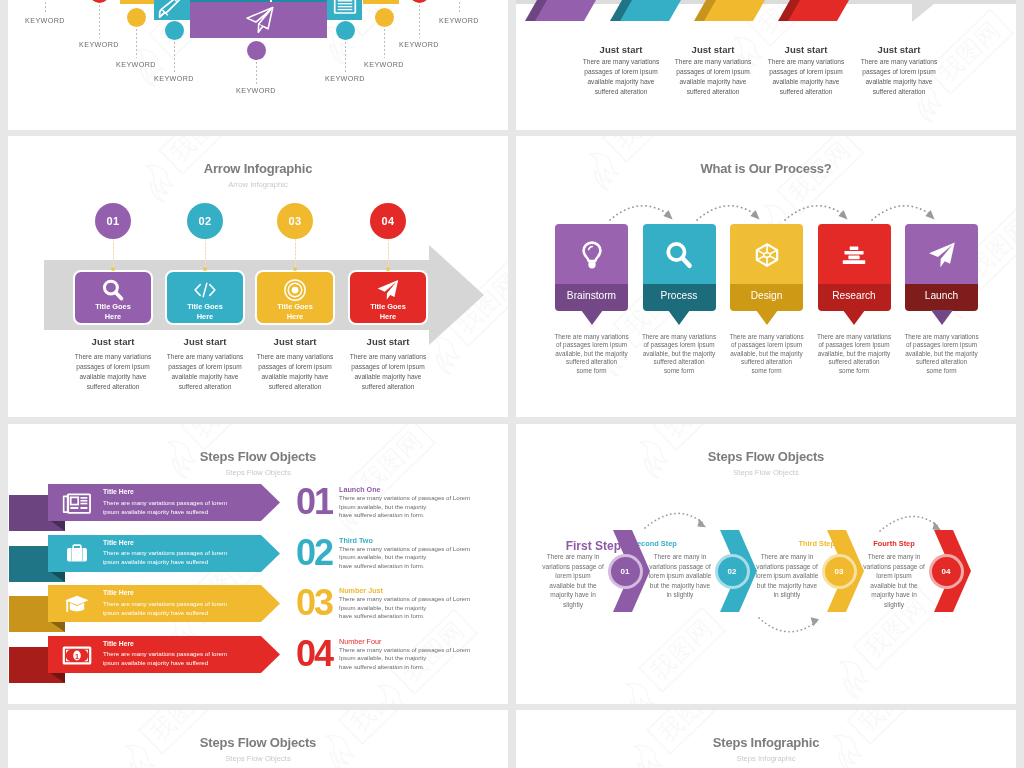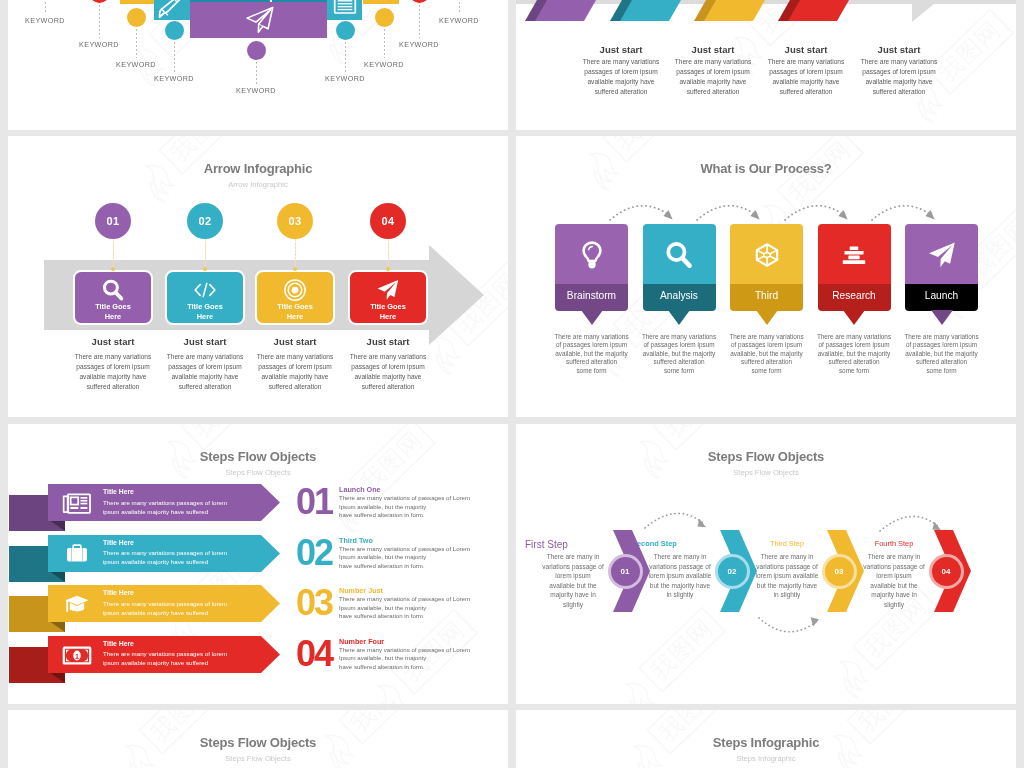--- a/index.html
+++ b/index.html
@@ -199,41 +199,41 @@
     <div>suffered alteration</div>
     <div>some form</div>
   </div>
   <div style="position:absolute;left:126.5px;top:88px;width:73.0px;height:60px;background:#35AFC6;border-radius:4px 4px 0 0">
     <div style="position:absolute;left:0;top:16px;width:100%;text-align:center"><svg viewBox="0 0 32 32" width="30" height="30">
           <circle cx="13.2" cy="12.8" r="8.6" fill="none" stroke="#fff" stroke-width="4"></circle>
           <line x1="19.6" y1="19.2" x2="27.2" y2="27.4" stroke="#fff" stroke-width="5" stroke-linecap="round"></line>
         </svg></div>
   </div>
   <div style="position:absolute;left:126.5px;top:148px;width:73.0px;height:27px;background:#1D6C7C;border-radius:0 0 4px 4px">
-    <div style="position:absolute;left:0;top:6px;width:100%;text-align:center;color:#fff;font-size:10.2px">Analysis</div>
+    <div style="position:absolute;left:0;top:6px;width:100%;text-align:center;color:#fff;font-size:10.2px">Process</div>
   </div>
   <svg width="22" height="15" viewBox="0 0 22 15" style="position:absolute;left:152.0px;top:174px">
       <path d="M0 0 H22 L11 15 Z" fill="#1D6C7C"></path>
     </svg>
   <div style="position:absolute;left:120.5px;top:197px;width:85.0px;text-align:center;font-size:6.4px;color:#6a6a6a;line-height:8.4px">
     <div>There are many variations</div>
     <div>of passages lorem ipsum</div>
     <div>available, but the  majority</div>
     <div>suffered alteration</div>
     <div>some form</div>
   </div>
   <div style="position:absolute;left:214.0px;top:88px;width:73.0px;height:60px;background:#F0BE34;border-radius:4px 4px 0 0">
     <div style="position:absolute;left:0;top:16px;width:100%;text-align:center"><svg viewBox="0 0 32 32" width="30" height="30">
           <path d="M16 4.6 L26.8 10.8 V21.2 L16 27.4 L5.2 21.2 V10.8 Z" fill="none" stroke="#fff" stroke-width="2.4" stroke-linejoin="round"></path>
           <path d="M16 4.6 L16 13.4 M5.2 10.8 L12.6 14.6 M26.8 10.8 L19.4 14.6 M16 27.4 L16 18.6 M5.2 21.2 L12.6 17.4 M26.8 21.2 L19.4 17.4" stroke="#fff" stroke-width="1.7" fill="none"></path>
           <path d="M16 13.4 L19.4 14.6 V17.4 L16 18.6 L12.6 17.4 V14.6 Z" fill="none" stroke="#fff" stroke-width="1.7" stroke-linejoin="round"></path>
         </svg></div>
   </div>
   <div style="position:absolute;left:214.0px;top:148px;width:73.0px;height:27px;background:#CE9A16;border-radius:0 0 4px 4px">
-    <div style="position:absolute;left:0;top:6px;width:100%;text-align:center;color:#fff;font-size:10.2px">Third</div>
+    <div style="position:absolute;left:0;top:6px;width:100%;text-align:center;color:#fff;font-size:10.2px">Design</div>
   </div>
   <svg width="22" height="15" viewBox="0 0 22 15" style="position:absolute;left:239.5px;top:174px">
       <path d="M0 0 H22 L11 15 Z" fill="#CE9A16"></path>
     </svg>
   <div style="position:absolute;left:208.0px;top:197px;width:85.0px;text-align:center;font-size:6.4px;color:#6a6a6a;line-height:8.4px">
     <div>There are many variations</div>
     <div>of passages lorem ipsum</div>
     <div>available, but the  majority</div>
     <div>suffered alteration</div>
     <div>some form</div>
@@ -257,21 +257,21 @@
     <div>of passages lorem ipsum</div>
     <div>available, but the  majority</div>
     <div>suffered alteration</div>
     <div>some form</div>
   </div>
   <div style="position:absolute;left:389.0px;top:88px;width:73.0px;height:60px;background:#9A63B0;border-radius:4px 4px 0 0">
     <div style="position:absolute;left:0;top:16px;width:100%;text-align:center"><svg viewBox="0 0 32 32" width="30" height="30">
           <path d="M29.6 2.6 L2.2 14.0 L11.6 18.2 L27.0 5.4 L14.6 20.2 L14.2 29.0 L19.0 22.6 L24.6 25.4 Z" fill="#fff"></path>
         </svg></div>
   </div>
-  <div style="position:absolute;left:389.0px;top:148px;width:73.0px;height:27px;background:#000000;border-radius:0 0 4px 4px">
+  <div style="position:absolute;left:389.0px;top:148px;width:73.0px;height:27px;background:#7f1d1d;border-radius:0 0 4px 4px">
     <div style="position:absolute;left:0;top:6px;width:100%;text-align:center;color:#fff;font-size:10.2px">Launch</div>
   </div>
   <svg width="22" height="15" viewBox="0 0 22 15" style="position:absolute;left:414.5px;top:174px">
       <path d="M0 0 H22 L11 15 Z" fill="#744887"></path>
     </svg>
   <div style="position:absolute;left:383.0px;top:197px;width:85.0px;text-align:center;font-size:6.4px;color:#6a6a6a;line-height:8.4px">
     <div>There are many variations</div>
     <div>of passages lorem ipsum</div>
     <div>available, but the  majority</div>
     <div>suffered alteration</div>
@@ -407,21 +407,21 @@
         <path d="M34.6 20.6 h-6.2 a6.2 6.2 0 0 0 6.2 -6.2 Z" fill="#fff"></path>
         <ellipse cx="20" cy="13" rx="5.0" ry="6.6" fill="#fff"></ellipse>
         <text x="20" y="17.2" font-family="Liberation Sans, sans-serif" font-size="9.5" font-weight="bold" text-anchor="middle" fill="#E32A26">1</text>
       </svg></div>
   <div style="position:absolute;left:95px;top:215.5px;font-size:6.8px;font-weight:bold;color:#fff">Title Here</div>
   <div style="position:absolute;left:95px;top:225.0px;font-size:6.2px;color:#fff;line-height:9.4px;width:140px">
     <div>There are many variations passages of lorem</div>
     <div>ipsum available  majority have suffered</div>
   </div>
   <div style="position:absolute;left:284px;top:212.5px;width:44px;text-align:center;font-size:36px;font-weight:bold;color:#E32A26;letter-spacing:-2px;line-height:33px">04</div>
-  <div style="position:absolute;left:331px;top:212.5px;font-size:7.2px;font-weight:bold;color:#E32A26">Number Four</div>
+  <div style="position:absolute;left:331px;top:212.5px;font-size:7.2px;font-weight:normal;color:#E32A26">Number Four</div>
   <div style="position:absolute;left:331px;top:221.5px;width:160px;font-size:6.1px;color:#6a6a6a;line-height:8.6px">
     <div>There are many variations of passages of Lorem</div>
     <div>Ipsum available, but the  majority </div>
     <div> have suffered alteration in form.</div>
   </div>
 </div>
 
 <div class="slide" id="s6">
   <div class="wmlayer">
     <div class="wm" style="left:136px;top:2px">
@@ -441,46 +441,46 @@
     <div class="wm" style="left:122px;top:244px">
       <span class="wm-flame"><svg width="34" height="46" viewBox="0 0 46 62">
             <path d="M24 1 C31 12 22 18 17 25 C11 33 13 44 21 50 C16 42 19 35 25 30 C24 38 28 43 33 46 C30 40 33 35 36 31 C41 24 39 10 24 1 Z" fill="none" stroke="#f4f4f4" stroke-width="2.2"></path>
             <path d="M13 22 C6 31 2 44 9 55 C7 45 10 36 16 30 Z" fill="none" stroke="#f4f4f4" stroke-width="2.2"></path>
           </svg></span>
       <span class="wm-box">我图网</span>
     </div>
   </div>
   <div class="s-title" style="top:25px">Steps Flow Objects</div>
   <div class="s-sub" style="top:44px">Steps Flow Objects</div>
-  <div style="position:absolute;left:9.0px;top:115.0px;width:96px;text-align:left;font-size:10px;font-weight:normal;color:#8E5BA6">First Step</div>
+  <div style="position:absolute;left:9.0px;top:115.0px;width:96px;text-align:right;font-size:12px;font-weight:bold;color:#8E5BA6">First Step</div>
   <div style="position:absolute;left:9.0px;top:128.0px;width:96px;text-align:center;font-size:6.5px;color:#6e6e6e;line-height:9.6px">
     <div>There are many  in</div>
     <div>variations passage of</div>
     <div>lorem ipsum</div>
     <div>available but the</div>
     <div>majority have in</div>
     <div>slightly</div>
   </div>
   <div style="position:absolute;left:116.0px;top:115.0px;width:96px;font-size:7.4px;font-weight:bold;color:#35AFC6">Second Step</div>
   <div style="position:absolute;left:116.0px;top:128.0px;width:96px;text-align:center;font-size:6.5px;color:#6e6e6e;line-height:9.6px">
     <div>There are many  in</div>
     <div>variations passage of</div>
     <div>lorem ipsum available</div>
     <div>but the  majority have</div>
     <div>in slightly</div>
   </div>
-  <div style="position:absolute;left:223.0px;top:115.0px;width:96px;text-align:center;font-size:7.4px;font-weight:normal;color:#F0B92E">Third Step</div>
+  <div style="position:absolute;left:223.0px;top:115.0px;width:96px;text-align:right;font-size:7.4px;font-weight:bold;color:#F0B92E">Third Step</div>
   <div style="position:absolute;left:223.0px;top:128.0px;width:96px;text-align:center;font-size:6.5px;color:#6e6e6e;line-height:9.6px">
     <div>There are many  in</div>
     <div>variations passage of</div>
     <div>lorem ipsum available</div>
     <div>but the  majority have</div>
     <div>in slightly</div>
   </div>
-  <div style="position:absolute;left:330.0px;top:115.0px;width:96px;text-align:center;font-size:7.4px;font-weight:normal;color:#E32A26">Fourth Step</div>
+  <div style="position:absolute;left:330.0px;top:115.0px;width:96px;text-align:center;font-size:7.4px;font-weight:bold;color:#E32A26">Fourth Step</div>
   <div style="position:absolute;left:330.0px;top:128.0px;width:96px;text-align:center;font-size:6.5px;color:#6e6e6e;line-height:9.6px">
     <div>There are many  in</div>
     <div>variations passage of</div>
     <div>lorem ipsum</div>
     <div>available but the</div>
     <div>majority have in</div>
     <div>slightly</div>
   </div>
   <svg width="38" height="82" viewBox="0 0 38 82" style="position:absolute;left:97.0px;top:106.0px">
     <path d="M0 0 H19 L37 41.0 L19 82 H0 L18 41.0 Z" fill="#8E5BA6"></path>

